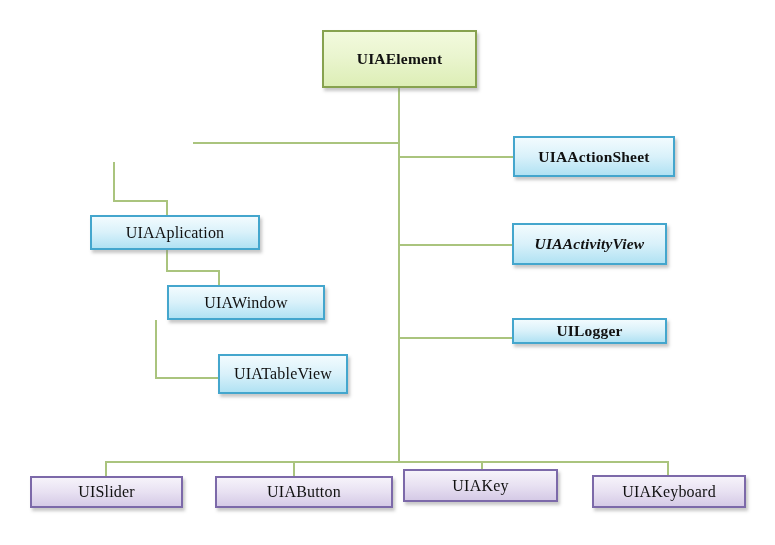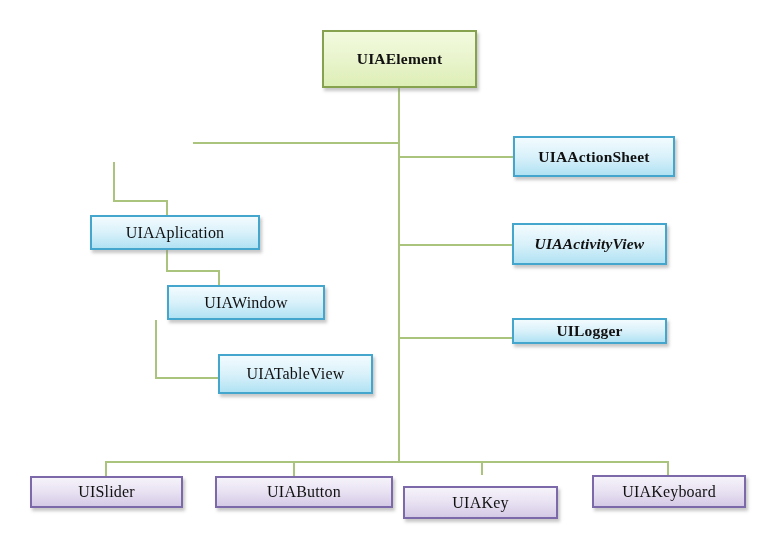--- a/index.html
+++ b/index.html
@@ -38,27 +38,27 @@
   }
   .line {
     position: absolute;
     background: #aac47e;
   }
   
   #n-uiaelement     { left: 322px; top: 30px;  width: 155px; height: 58px; }
   #n-uiatarget      { left: 37px;  top: 123px; width: 156px; height: 39px; }
   #n-uiaaplication  { left: 90px;  top: 215px; width: 170px; height: 35px; }
   #n-uiawindow      { left: 140px; top: 285px; width: 158px; height: 35px; margin-left: 27px; }
-  #n-uiatableview   { left: 218px; top: 354px; width: 155px; height: 40px; }
+  #n-uiatableview   { left: 218px; top: 354px; width: 130px; height: 40px; }
   #n-uiaactionsheet { left: 513px; top: 136px; width: 162px; height: 41px; }
   #n-uiaactivityview{ left: 512px; top: 223px; width: 155px; height: 42px; font-style: italic; }
   #n-uilogger       { left: 512px; top: 318px; width: 155px; height: 26px; }
   #n-uislider       { left: 30px;  top: 476px; width: 153px; height: 32px; }
   #n-uiabutton      { left: 215px; top: 476px; width: 178px; height: 32px; }
-  #n-uiakey         { left: 403px; top: 486px; width: 155px; height: 33px; text-align: right; }
+  #n-uiakey         { left: 403px; top: 469px; width: 155px; height: 33px; text-align: right; }
   #n-uiakeyboard    { left: 592px; top: 475px; width: 154px; height: 33px; }
   
   #l-trunk          { left: 398px; top: 88px;  width: 2px;   height: 375px; }
   #l-target-h       { left: 193px; top: 142px; width: 205px; height: 2px; }
   #l-target-down    { left: 113px; top: 162px; width: 2px;   height: 40px; }
   #l-aplic-elbow    { left: 113px; top: 200px; width: 55px;  height: 2px; }
   #l-aplic-stub     { left: 166px; top: 200px; width: 2px;   height: 15px; }
   #l-aplic-down     { left: 166px; top: 250px; width: 2px;   height: 22px; }
   #l-window-elbow   { left: 166px; top: 270px; width: 54px;  height: 2px; }
   #l-window-stub    { left: 218px; top: 270px; width: 2px;   height: 15px; }

